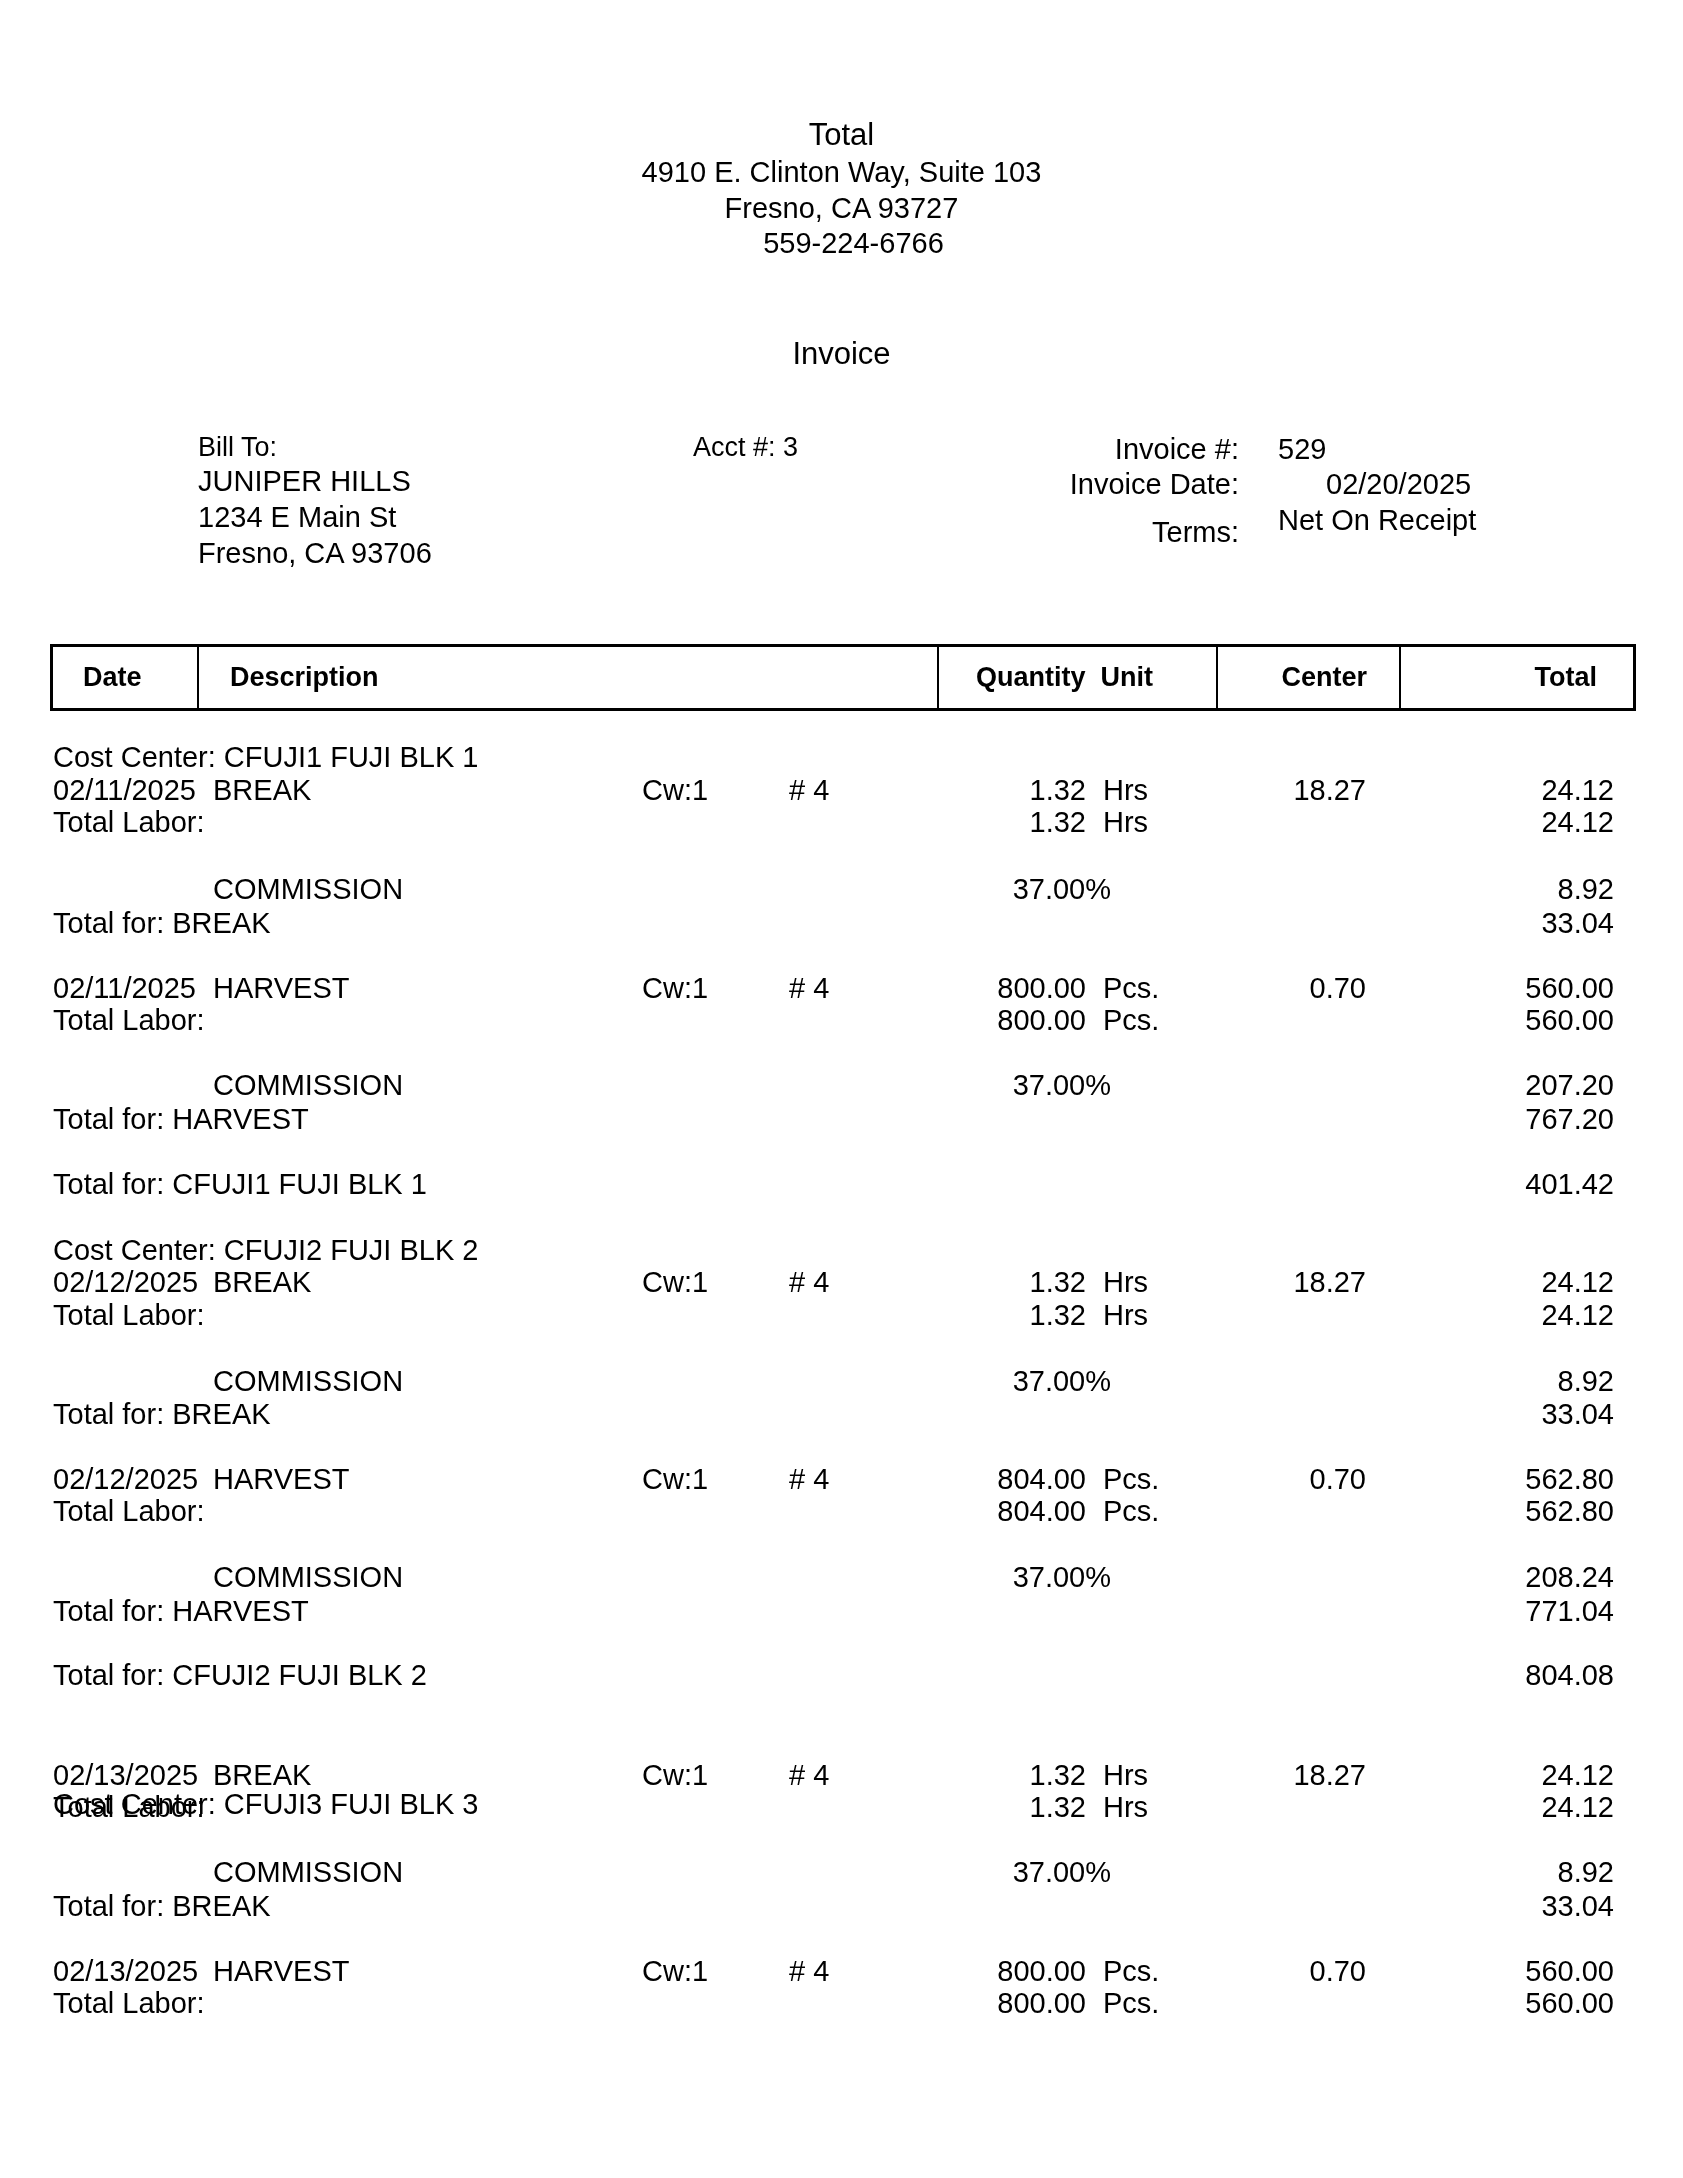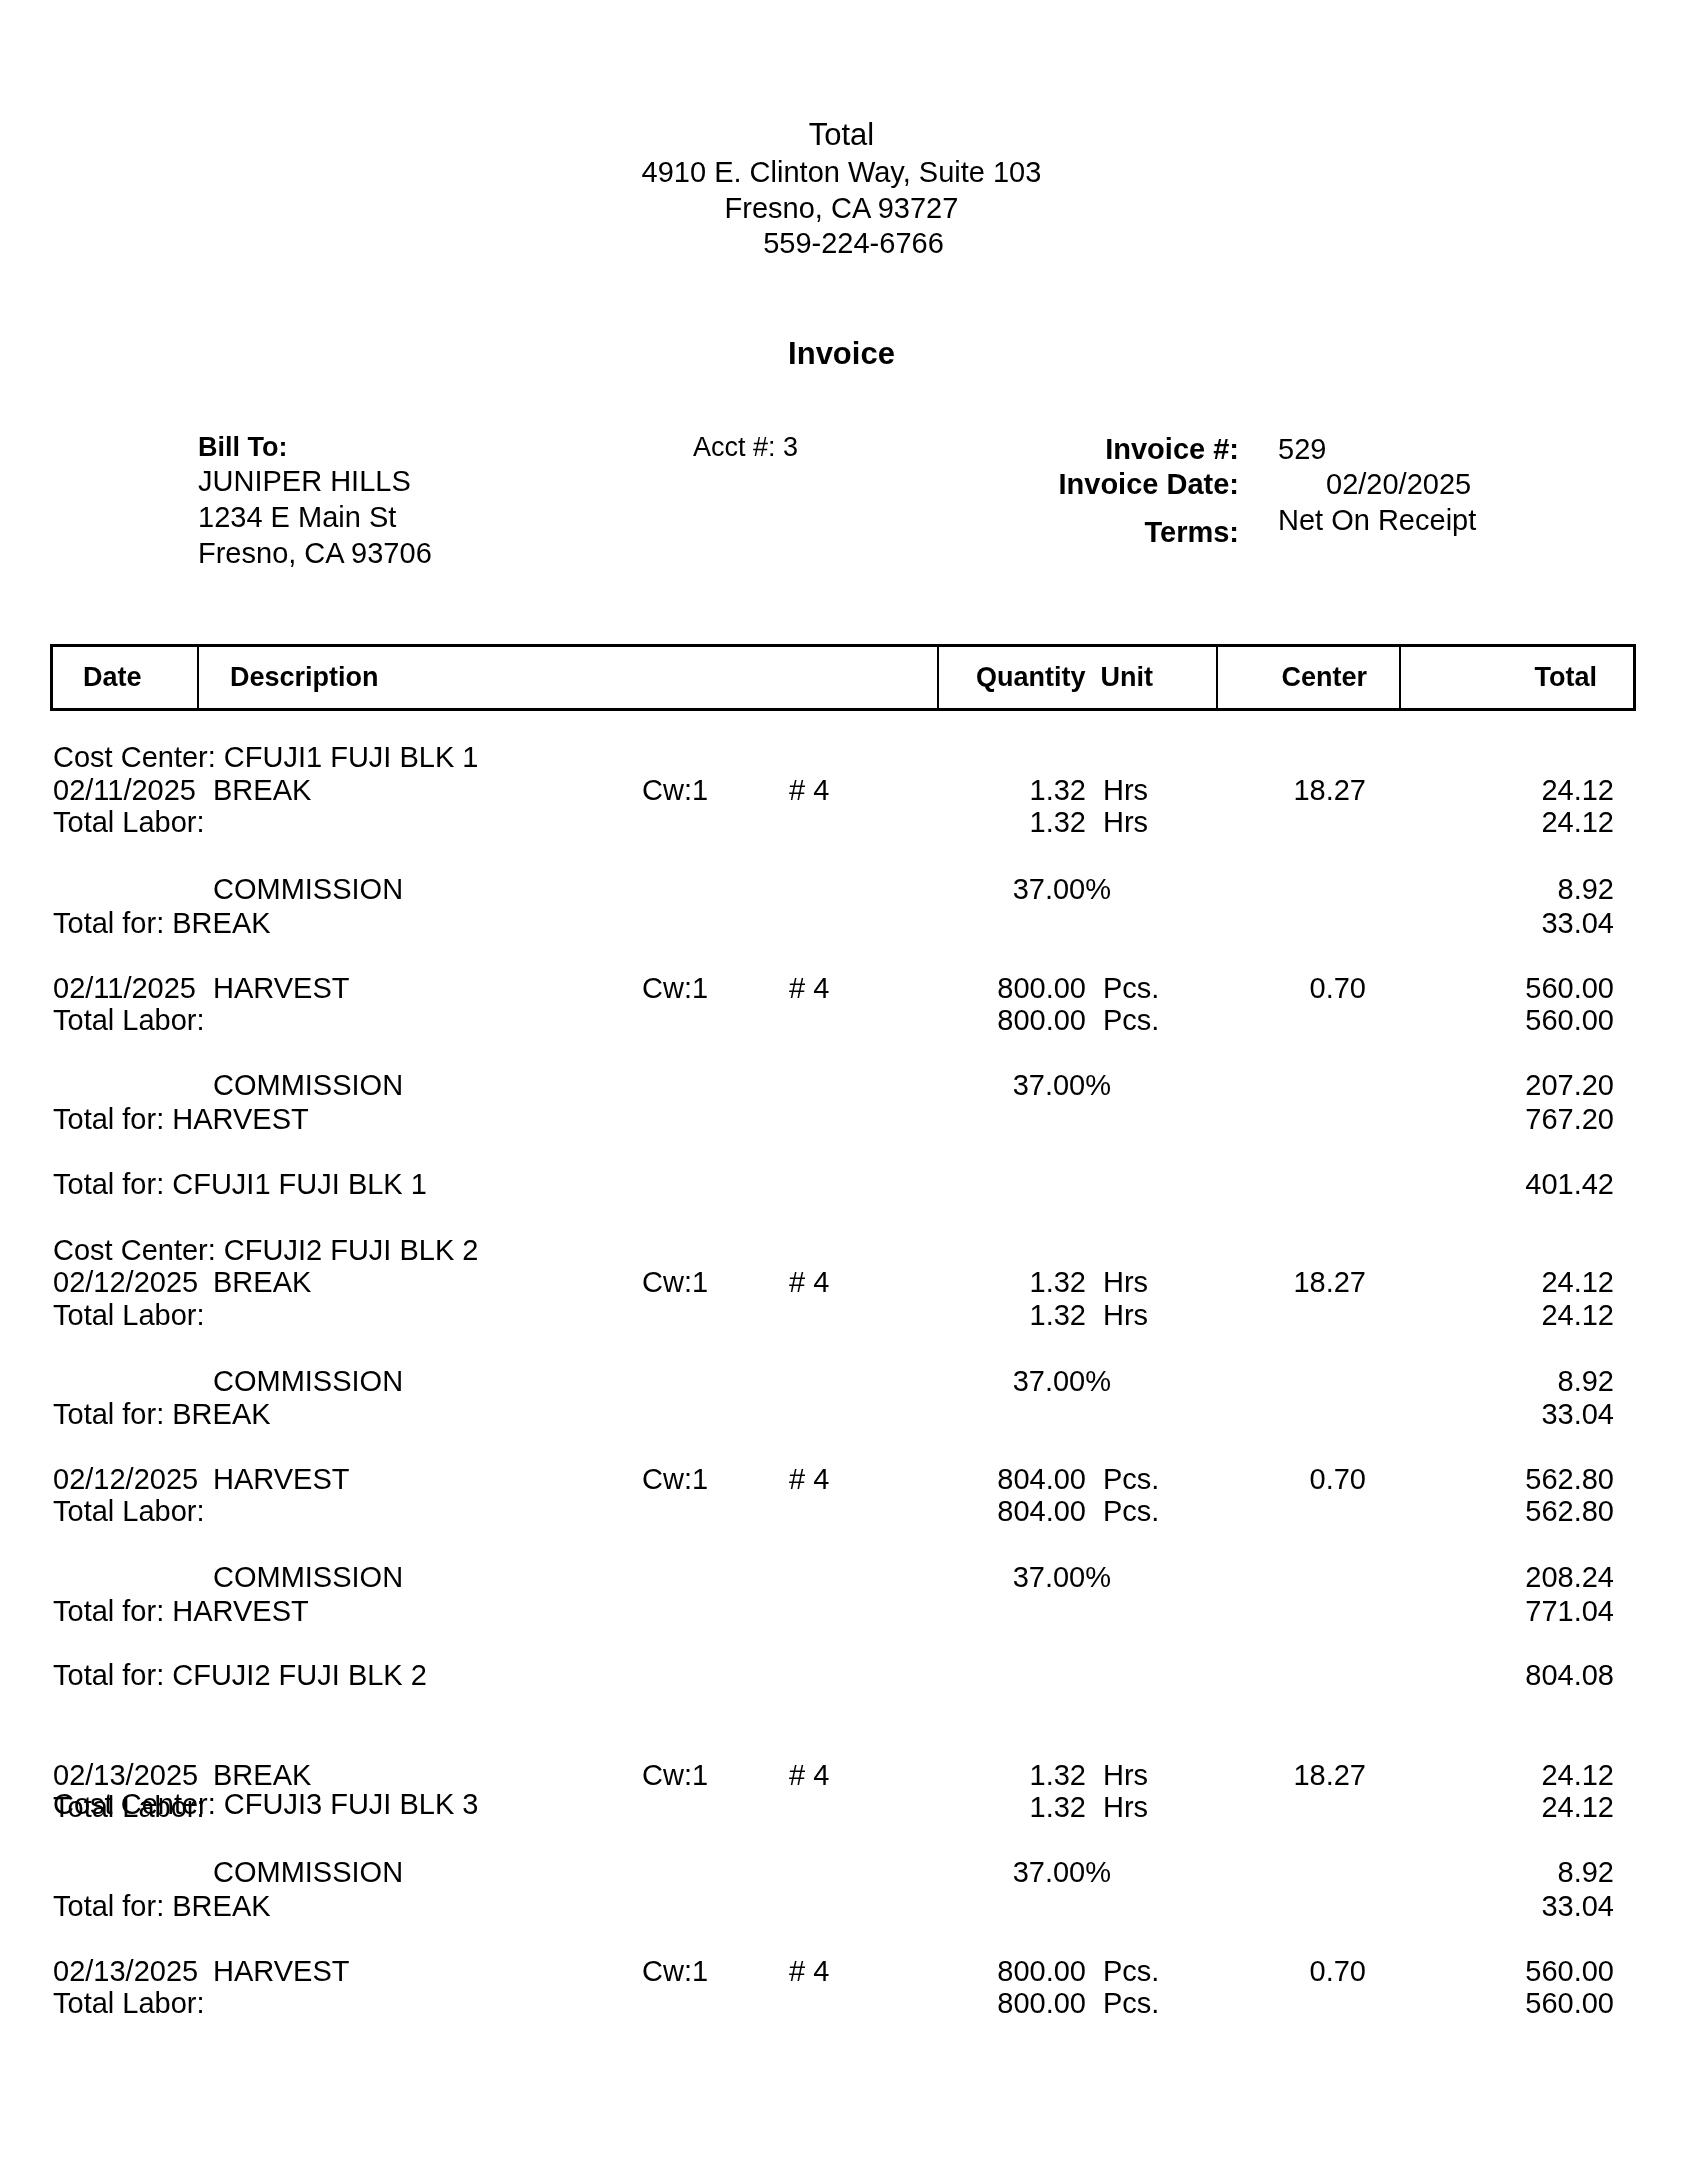--- a/index.html
+++ b/index.html
@@ -1,20 +1,20 @@
 <!DOCTYPE html>
 <html><head>
 <meta charset="utf-8">
 <style>
   html, body { margin:0; padding:0; background:#ffffff; }
   body { width:1683px; height:2178px; position:relative; overflow:hidden;
          font-family:"Liberation Sans", sans-serif; color:#000; font-size:29px; }
   .abs { position:absolute; white-space:nowrap; line-height:34px; }
   .c { left:0; width:1683px; text-align:center; }
-  .b { font-weight:bold; }
+  .b { font-weight:normal; }
   .r { text-align:right; }
   #table-header { position:absolute; left:50px; top:644px; width:1580px; height:61px;
                   border:3px solid #000; border-width:3px 3px 3px 3px; }
   .vdiv { position:absolute; top:0; bottom:0; width:2px; background:#000; }
   .th { position:absolute; top:0; line-height:61px; font-weight:bold; font-size:27px; white-space:nowrap; }
 </style>
 </head>
 <body>
 
 <div class="abs c" style="top:118px;font-size:31px;">Total</div>

